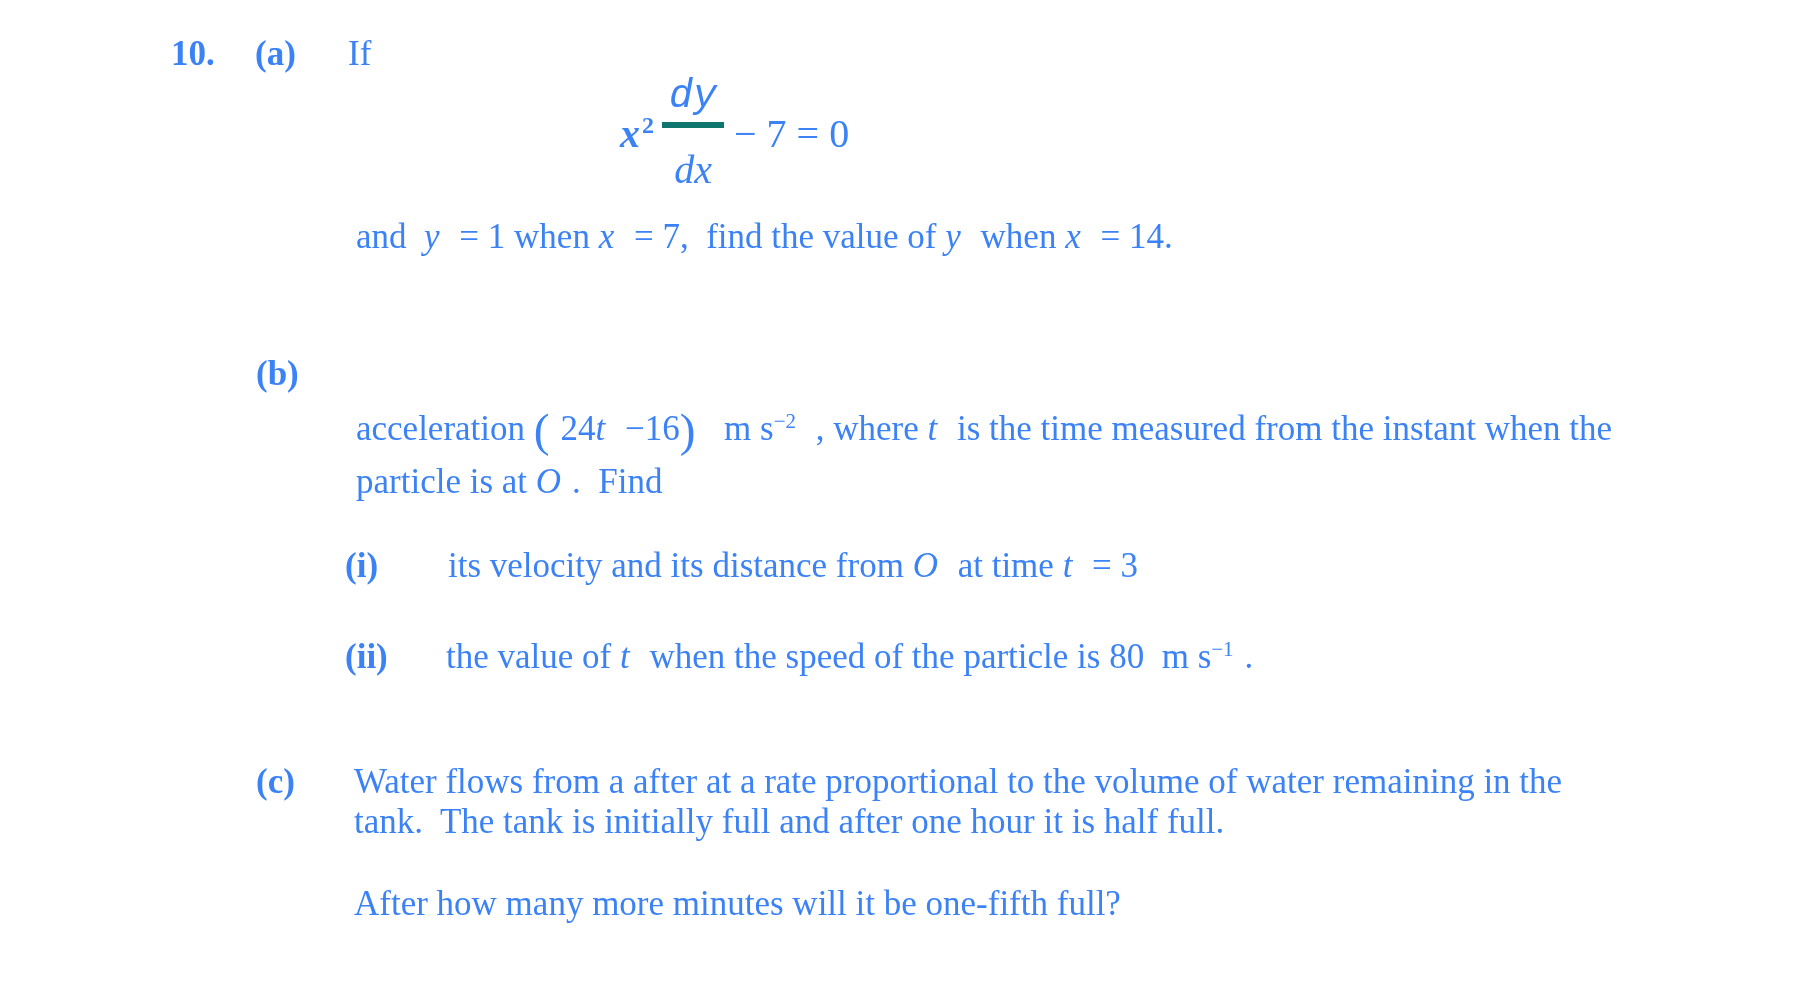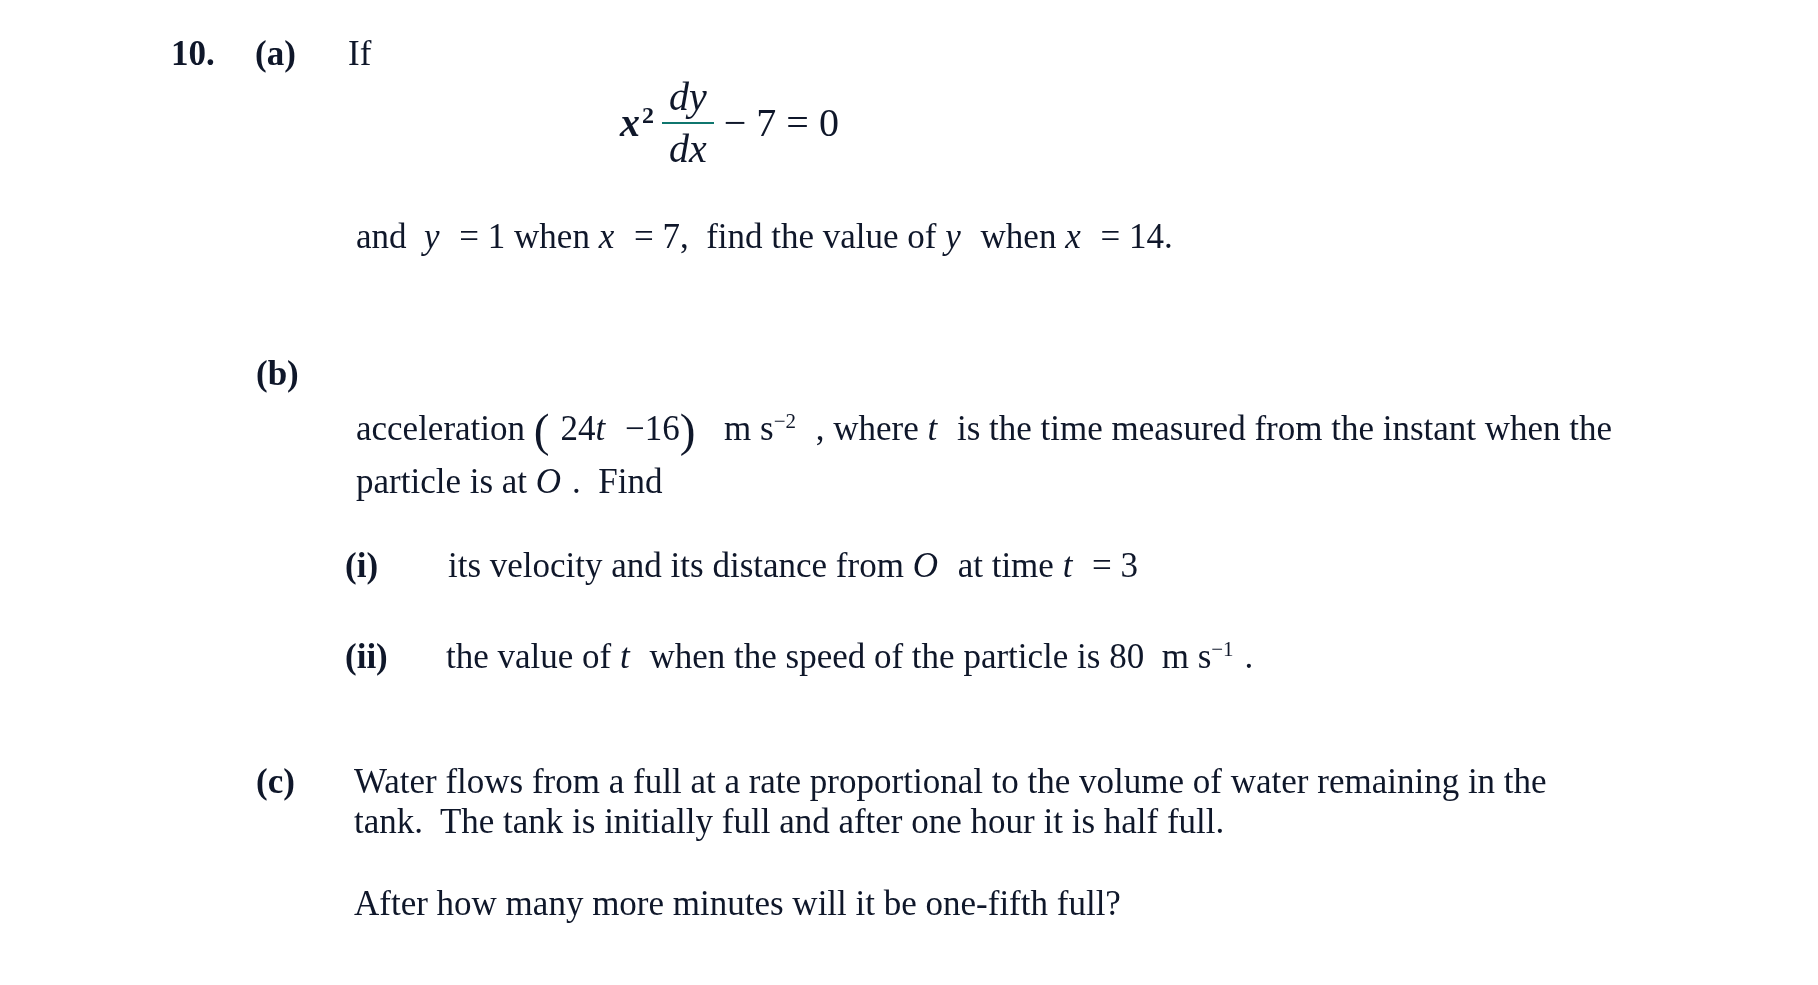--- a/index.html
+++ b/index.html
@@ -5,21 +5,21 @@
   html, body {
     margin: 0;
     padding: 0;
     background: #ffffff;
   }
   .page {
     position: relative;
     width: 1682px;
     height: 985px;
     background: #ffffff;
-    color: #0f172a;
+    color: #3b82f6;
     font-family: "Liberation Serif", "DejaVu Serif", serif;
     font-size: 35px;
     overflow: hidden;
   }
   .line {
     position: absolute;
     white-space: pre;
     line-height: 41px;
   }
   .bold { font-weight: bold; }
@@ -55,25 +55,26 @@
   }
   .frac {
     display: inline-flex;
     flex-direction: column;
     align-items: center;
     font-style: italic;
     margin: 0 10px 0 8px;
   }
   .frac-num {
     padding: 0 7px 4px 7px;
-    border-bottom: 2px solid #0f766e;
+    border-bottom: 6px solid #0f766e;
     line-height: 1.05;
+    font-family: Liberation Mono, monospace;
   }
   .frac-den {
-    padding-top: 4px;
+    padding-top: 21px;
     line-height: 1.05;
   }
   .eq-tail { font-style: normal; white-space: pre; }
 </style>
 </head>
 <body>
 
 <div class="page">
 
   <span class="line bold" style="left:171px; top:33px;">10.</span>
@@ -95,17 +96,17 @@
   <span class="line" style="left:345px; top:408px;"><span class="seg-n">acceleration </span><span class="seg-p">(</span><span class="seg-n">24</span><span class="seg-i">t</span><span class="seg-n"> −16</span><span class="seg-p">)</span><span class="seg-n">  m s</span><span class="seg-sup">−2</span><span class="seg-n"> , where </span><span class="seg-i">t</span><span class="seg-n"> is the time measured from the instant when the</span></span>
   <span class="line" style="left:345px; top:461px;"><span class="seg-n">particle is at </span><span class="seg-i">O</span><span class="seg-n">.  Find</span></span>
 
   <span class="line bold" style="left:345px; top:545px;">(i)</span>
   <span class="line" style="left:437px; top:545px;"><span class="seg-n">its velocity and its distance from </span><span class="seg-i">O</span><span class="seg-n"> at time </span><span class="seg-i">t</span><span class="seg-n"> = 3</span></span>
 
   <span class="line bold" style="left:345px; top:636px;">(ii)</span>
   <span class="line" style="left:435px; top:636px;"><span class="seg-n">the value of </span><span class="seg-i">t</span><span class="seg-n"> when the speed of the particle is 80  m s</span><span class="seg-sup">−1</span><span class="seg-n">.</span></span>
 
   <span class="line bold" style="left:256px; top:761px;">(c)</span>
-  <span class="line" style="left:343px; top:761px;"><span class="seg-n">Water flows from a full at a rate proportional to the volume of water remaining in the</span></span>
+  <span class="line" style="left:343px; top:761px;"><span class="seg-n">Water flows from a after at a rate proportional to the volume of water remaining in the</span></span>
   <span class="line" style="left:343px; top:801px;"><span class="seg-n">tank.  The tank is initially full and after one hour it is half full.</span></span>
   <span class="line" style="left:343px; top:883px;"><span class="seg-n">After how many more minutes will it be one-fifth full?</span></span>
 
 </div>
 
 </body></html>

